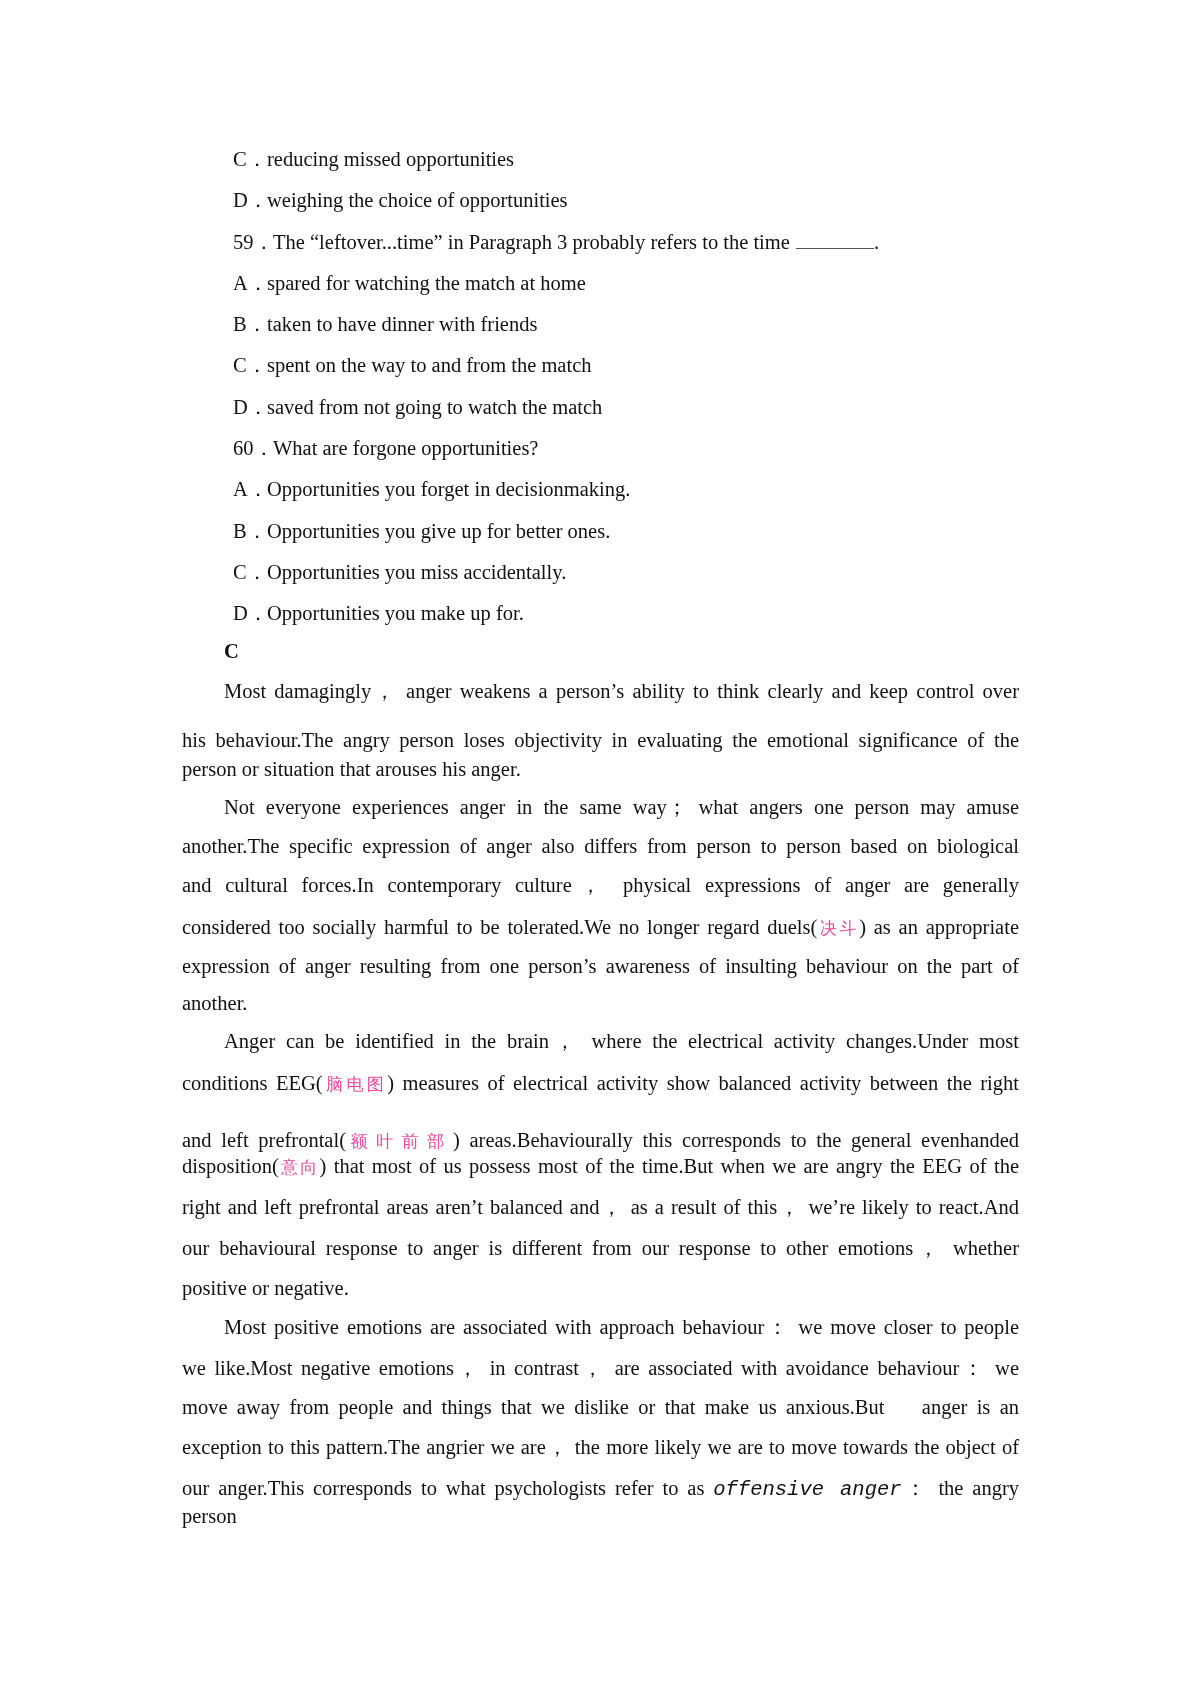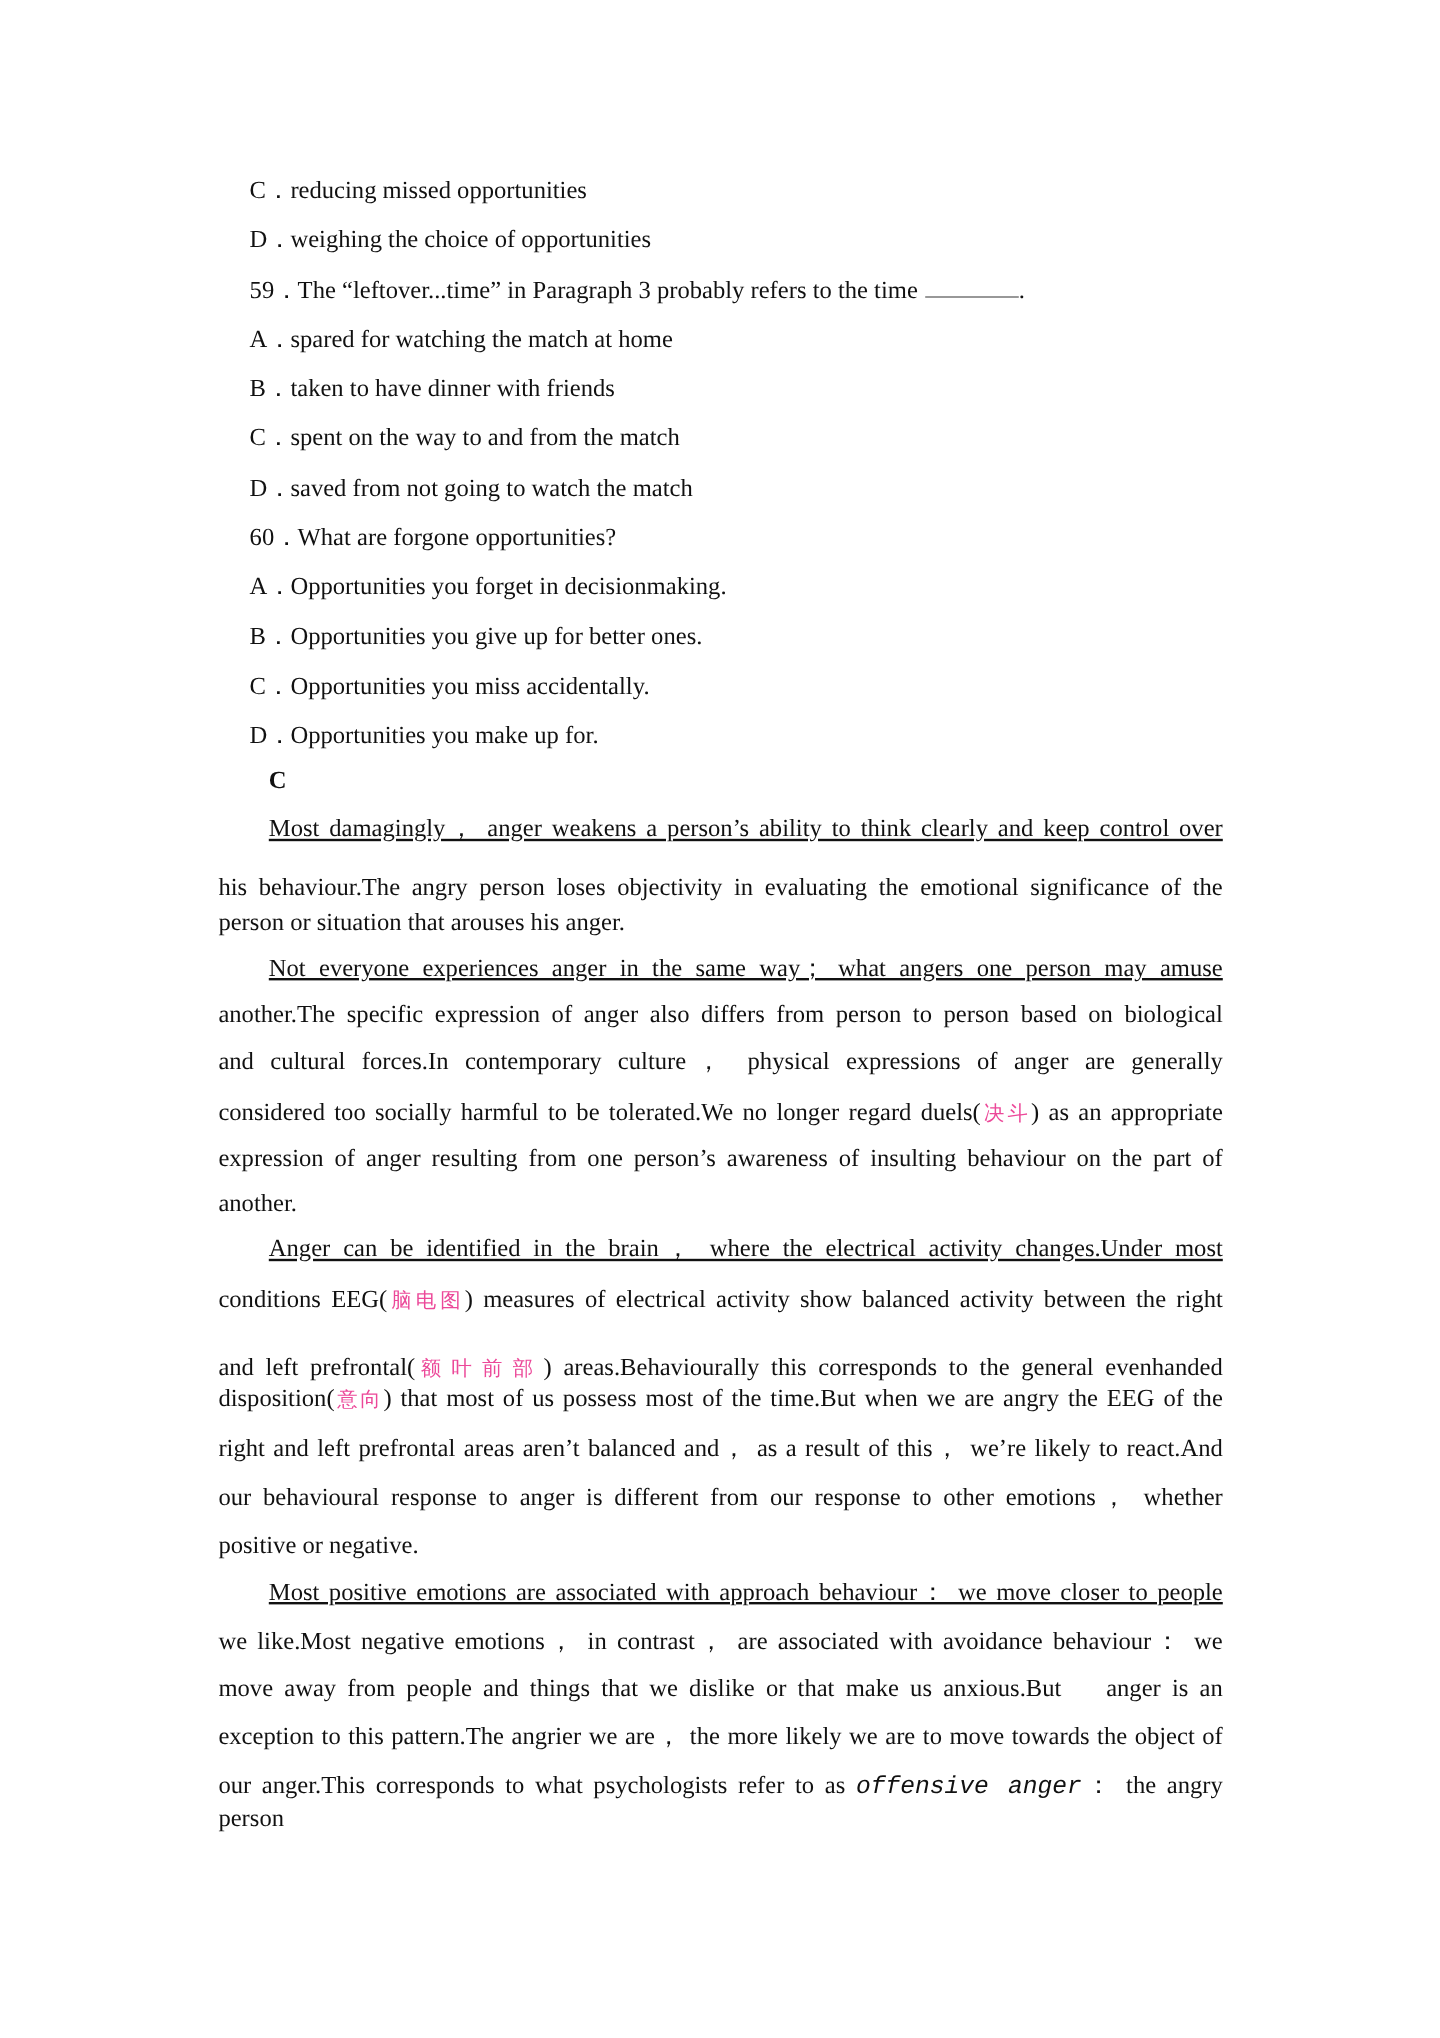--- a/index.html
+++ b/index.html
@@ -1,24 +1,24 @@
 <!DOCTYPE html>
 <html><head>
 <meta charset="utf-8">
 <style>
   html, body { margin: 0; padding: 0; background: #ffffff; }
   body { width: 1200px; height: 1698px; position: relative; overflow: hidden;
          font-family: "Liberation Serif", "DejaVu Serif", serif; color: #111111; }
   .page { position: absolute; left: 0; top: 0; width: 1200px; height: 1698px; background: #ffffff; }
   .line { position: absolute; font-size: 20.5px; line-height: 26px; white-space: nowrap; }
-  .opt  { left: 208px; }
+  .opt  { left: 233px; }
   .opt .lbl { display: inline-block; width: 34px; }
   .opt .qnum { display: inline-block; width: 40px; }
   .full { left: 182px; width: 837px; text-align: justify; text-align-last: justify; white-space: normal; }
-  .indent { left: 224px; width: 795px; text-decoration: underline; }
+  .indent { left: 224px; width: 795px; }
   .last { text-align-last: left; }
   .heading { left: 224px; font-weight: bold; }
   .blank { display: inline-block; width: 78px; border-bottom: 1px solid #555; height: 18px; vertical-align: baseline; margin-left: 6px; }
   .cjk { font-family: "DejaVu Sans", sans-serif; font-size: 17px; color: #ec4899; }
   em { font-style: italic; font-family: Liberation Mono, monospace; }
 </style>
 </head>
 <body>
 
 <div class="page">

